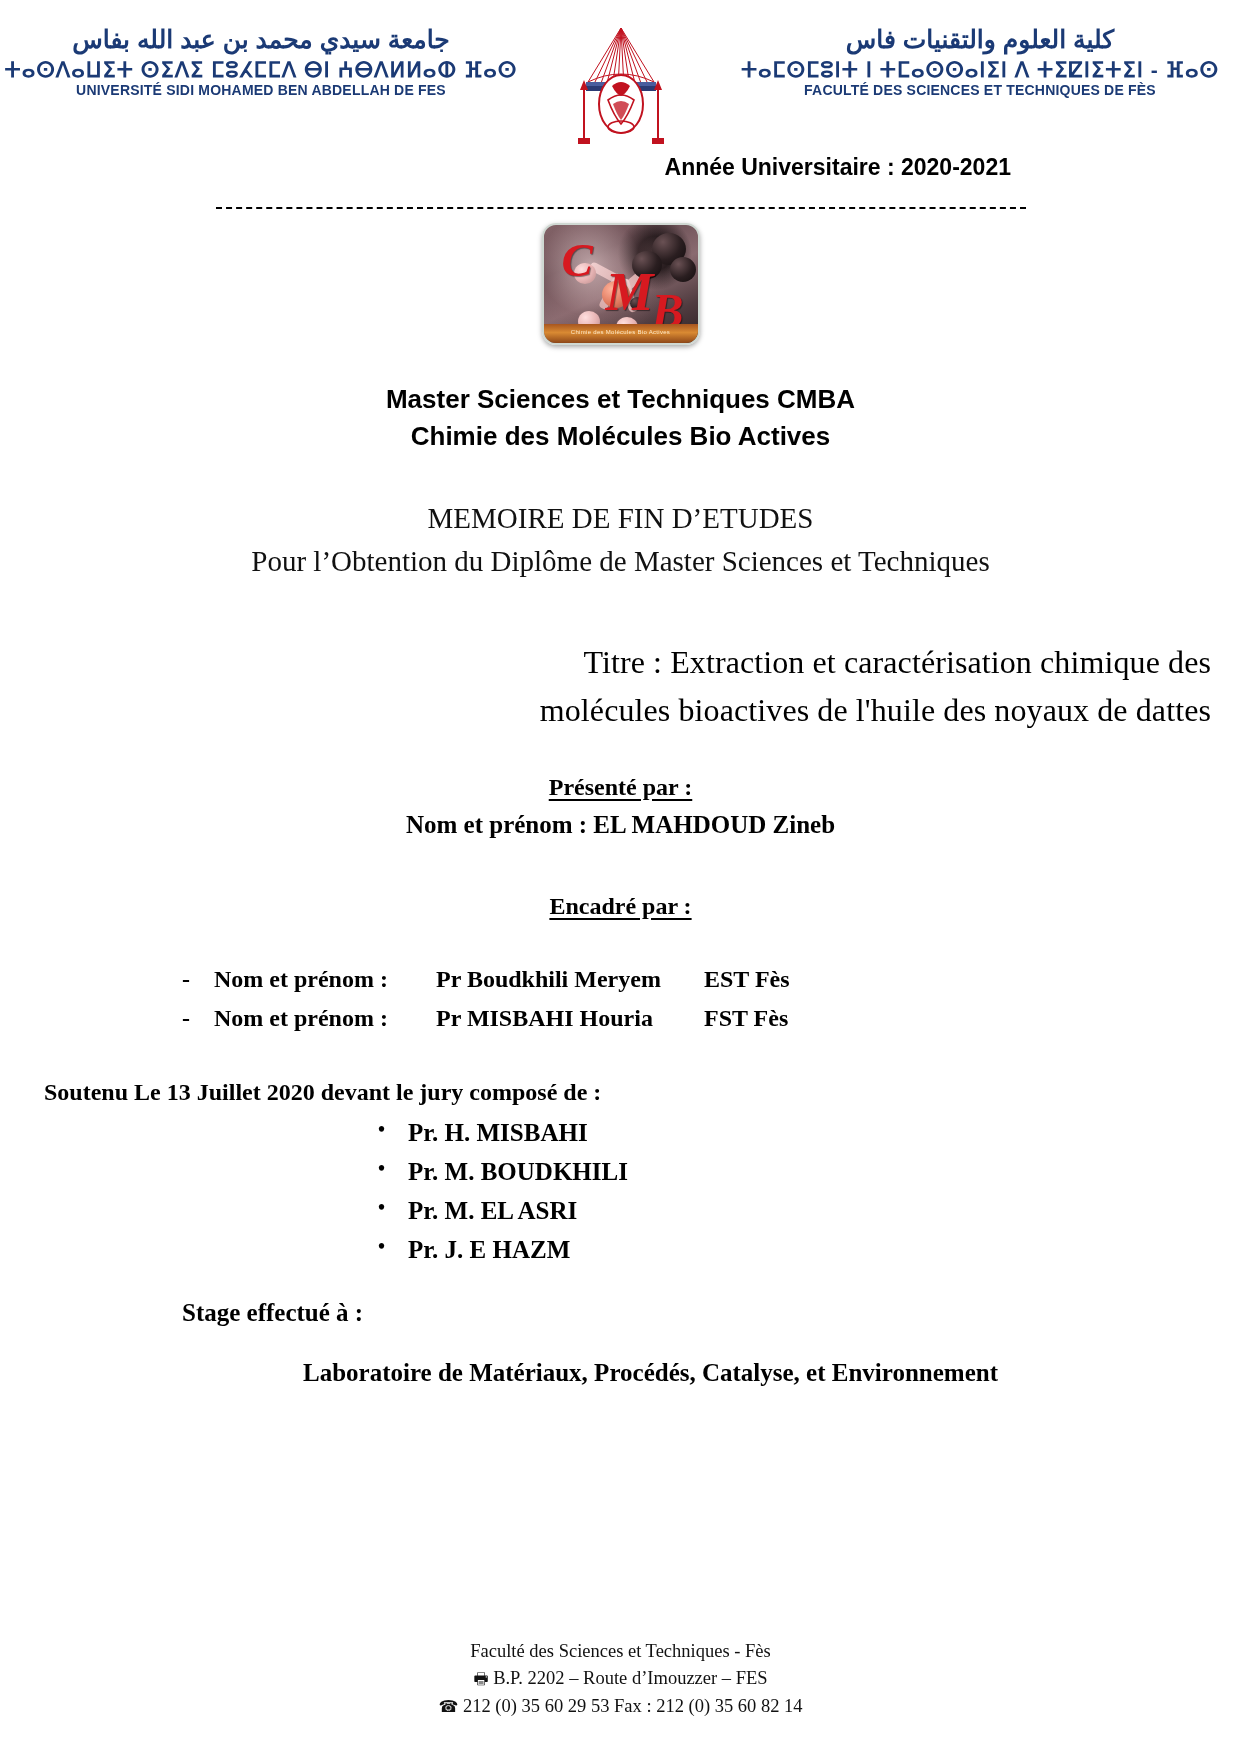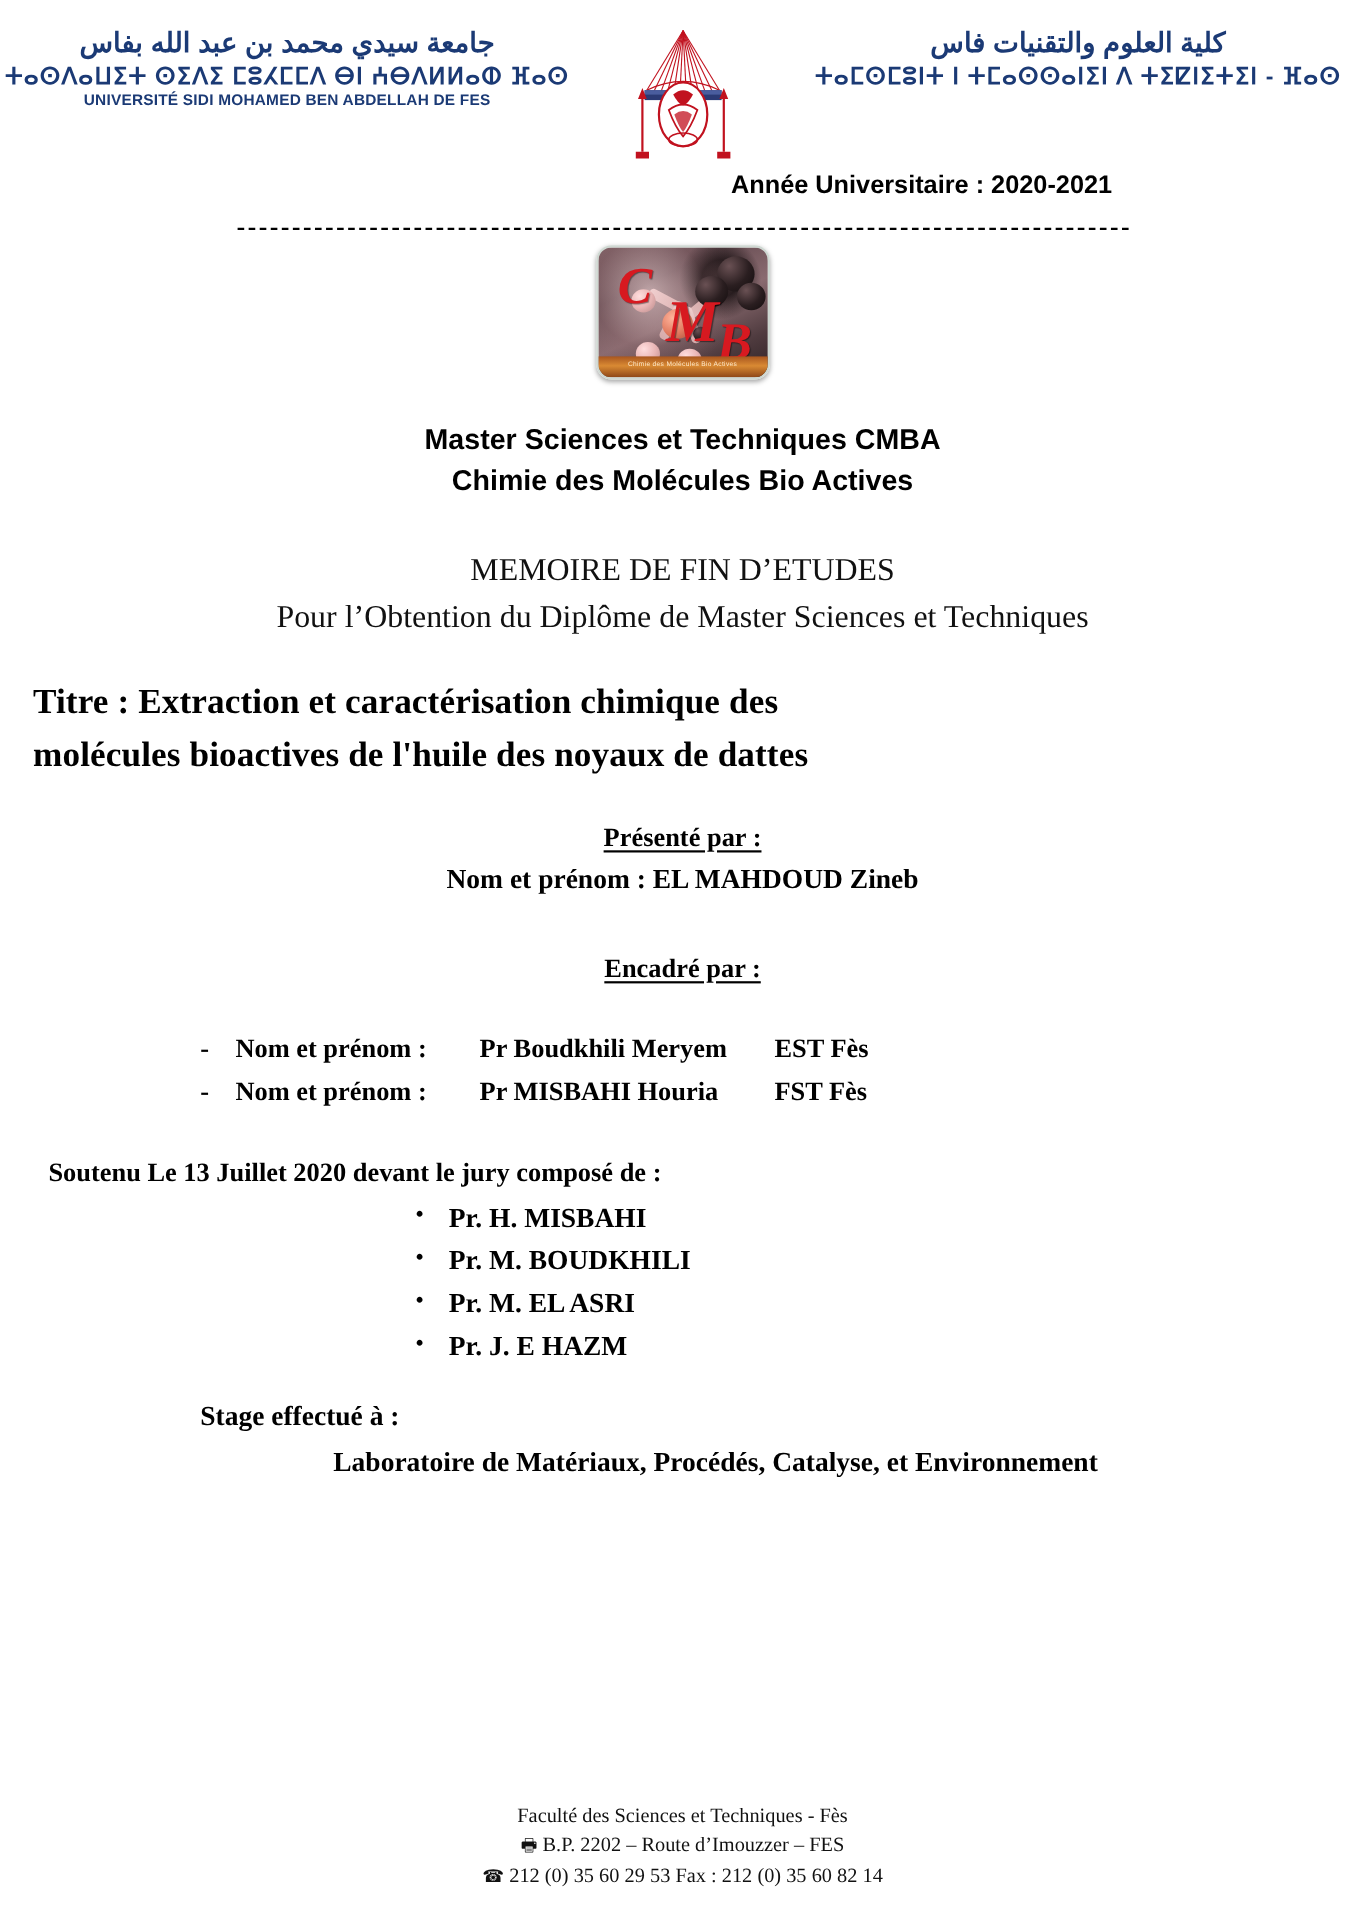--- a/index.html
+++ b/index.html
@@ -158,24 +158,24 @@
   .memoire-block { margin-top: 42px; text-align: center; }
   .memoire-line {
     font-family: Liberation Serif, serif;
     font-size: 29px;
     line-height: 1.48;
     color: #111;
     font-weight: normal;
   }
 
   .thesis-title {
-    margin-top: 30px;
-    text-align: left;
-    font-family: "Liberation Serif", serif;
-    font-weight: bold;
+    margin-top: 55px;
+    text-align: right;
+    font-family: "Liberation Serif", serif;
+    font-weight: normal;
     font-size: 32px;
     line-height: 1.5;
     letter-spacing: 0.1px;
   }
 
   .section-heading {
     text-align: center;
     font-family: "Liberation Serif", serif;
     font-weight: bold;
     font-size: 24px;
@@ -240,21 +240,21 @@
   }
 
   .internship-label {
     margin-top: 30px;
     padding-left: 152px;
     font-family: Liberation Serif, serif;
     font-weight: bold;
     font-size: 25px;
   }
   .lab-line {
-    margin-top: 14px;
+    margin-top: 32px;
     padding-left: 60px;
     text-align: center;
     font-family: "Liberation Serif", serif;
     font-weight: bold;
     font-size: 25px;
   }
 
   
   .page-footer {
     position: absolute;
@@ -316,20 +316,21 @@
       <path d="M18 60 L14 70 L22 70 Z" fill="#c1121f"></path>
       <path d="M92 60 L88 70 L96 70 Z" fill="#c1121f"></path>
       <path d="M12 118 L24 118 L24 124 L12 124 Z" fill="#c1121f"></path>
       <path d="M86 118 L98 118 L98 124 L86 124 Z" fill="#c1121f"></path>
     </svg>
   </div>
 
   <div class="header-block">
     <div class="hdr-arabic">كلية العلوم والتقنيات فاس</div>
     <div class="hdr-tifinagh">ⵜⴰⵎⵙⵎⵓⵏⵜ ⵏ ⵜⵎⴰⵙⵙⴰⵏⵉⵏ ⴷ ⵜⵉⵇⵏⵉⵜⵉⵏ - ⴼⴰⵙ</div>
+    <div class="hdr-latin">FACULTÉ DES SCIENCES ET TECHNIQUES DE FÈS</div>
   </div>
 
 </div>
 
 <div class="academic-year">Année Universitaire : 2020-2021</div>
 
 <div class="dashed-rule"></div>
 
 <div class="logo-wrap">
   <div class="cmba-logo">

